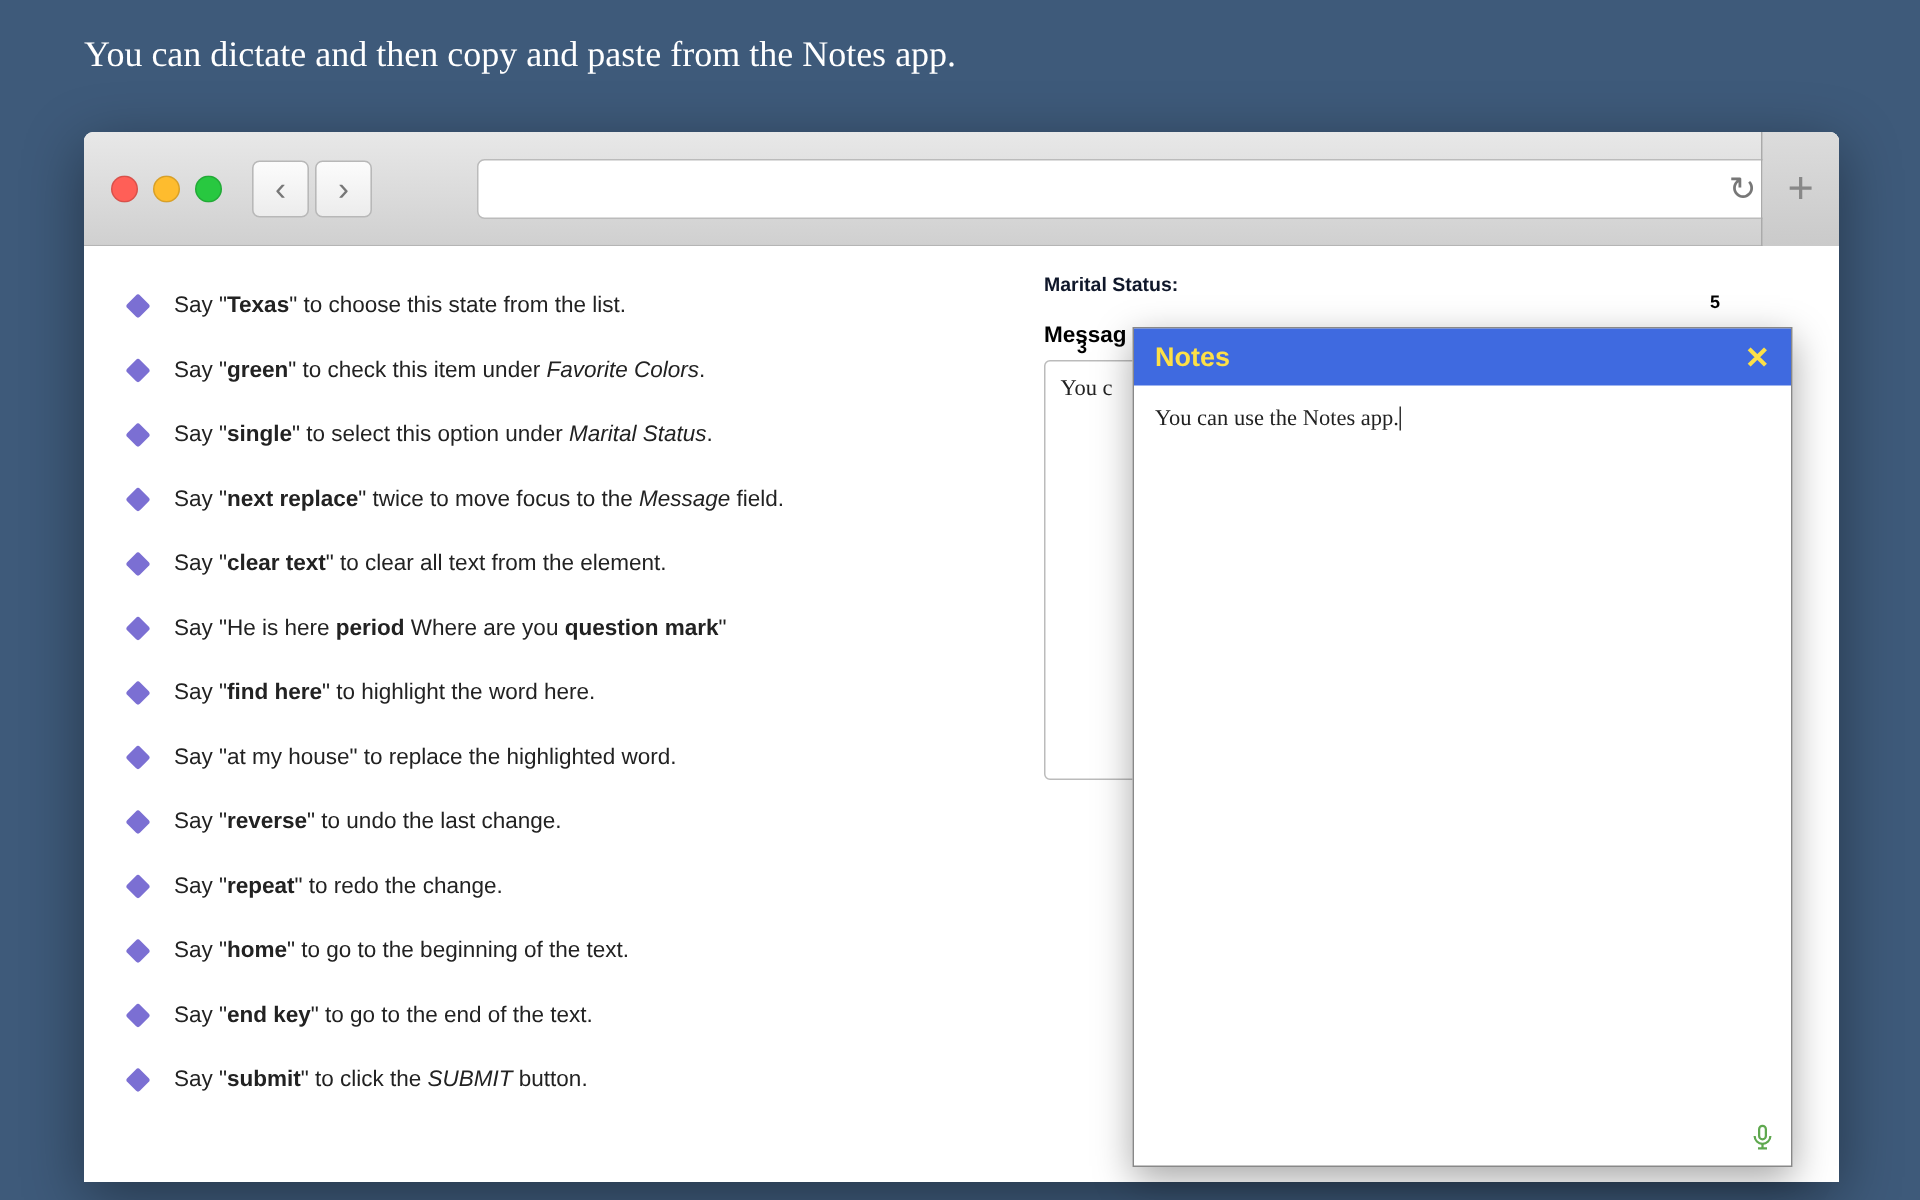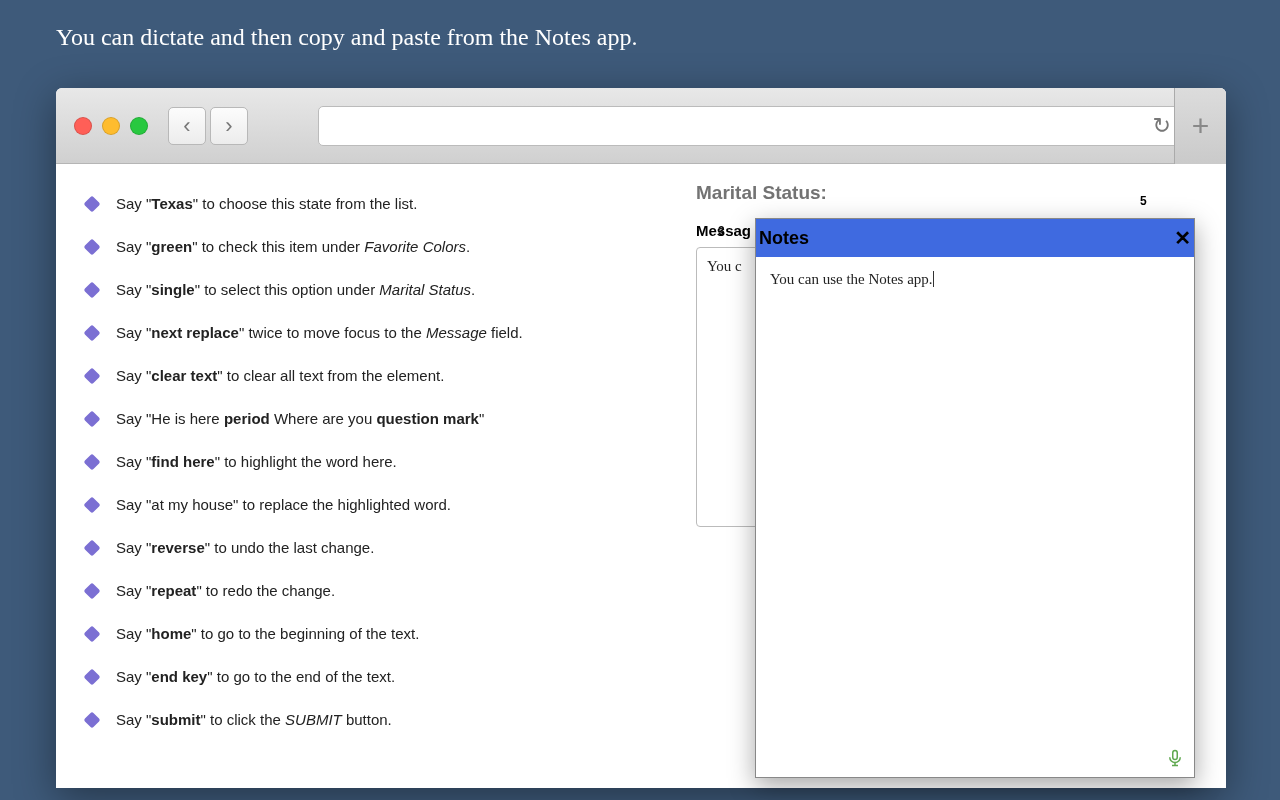--- a/index.html
+++ b/index.html
@@ -86,21 +86,21 @@
 .diamond {
   width: 12px; height: 12px;
   background: #7b6fd3;
   transform: rotate(45deg);
   margin-right: 18px; margin-top: 3px;
   flex-shrink: 0; border-radius: 2px;
 }
 .bul-list b { font-weight: 700; }
 .bul-list i { font-style: italic; }
 .rightcol { margin-left: 20px; flex: 1; position: relative; }
-.label-strong { font-weight: 700; color: #737373; font-size: 19px; }
+.label-strong { font-weight: 700; color: #0f172a; font-size: 13px; }
 .radio-row { margin-top: 8px; display: flex; align-items: center; font-size: 14px; color: #333; }
 .radio-row input { margin-right: 6px; }
 .num-overlay { position: absolute; font-size: 12px; font-weight: 700; color: #000; }
 .msg-label { font-weight: 700; font-size: 15px; margin-top: 18px; }
 .msg-box {
   margin-top: 8px; width: 390px; height: 280px;
   border: 1px solid #bbb; border-radius: 4px;
   padding: 10px; font-family: Georgia, serif; font-size: 15px; color: #222;
 }
 .notes-panel {
@@ -108,21 +108,21 @@
   left: 755px; top: 218px;
   width: 440px; height: 560px;
   background: #fff;
   border: 1px solid #888;
   box-shadow: 0 8px 24px rgba(0,0,0,0.35);
   display: flex; flex-direction: column;
 }
 .notes-header {
   height: 38px; background: #3f6ae0;
   display: flex; align-items: center; justify-content: space-between;
-  padding: 0 3px; color: #000000; font-size: 18px; font-weight: 600; text-align: center;
+  padding: 0 14px; color: #fde047; font-size: 18px; font-weight: 600; text-align: center;
 }
 .notes-close { font-size: 20px; cursor: pointer; font-weight: 700; }
 .notes-body {
   flex: 1; padding: 14px; font-family: Georgia, serif;
   font-size: 15px; color: #222; position: relative;
 }
 .mic-icon {
   position: absolute; right: 10px; bottom: 8px;
   width: 18px; height: 22px;
 }

